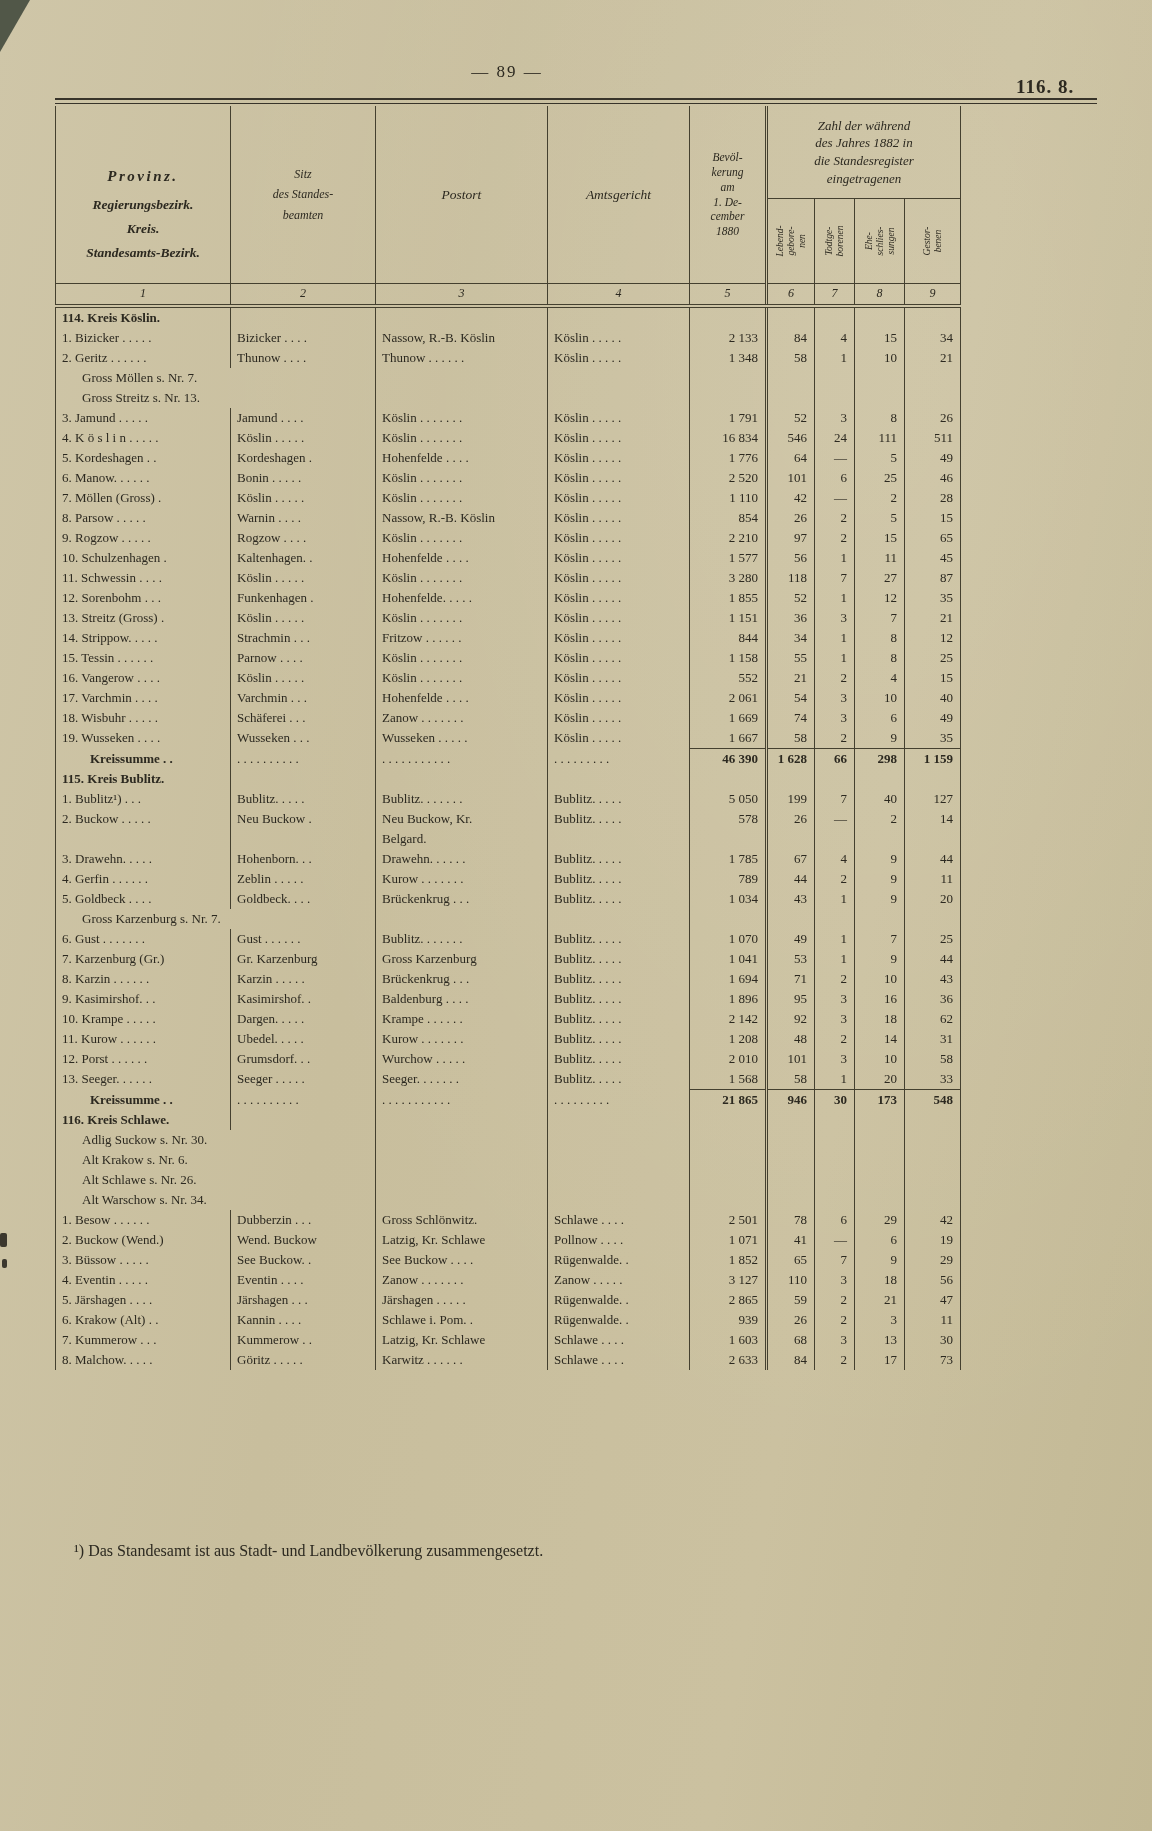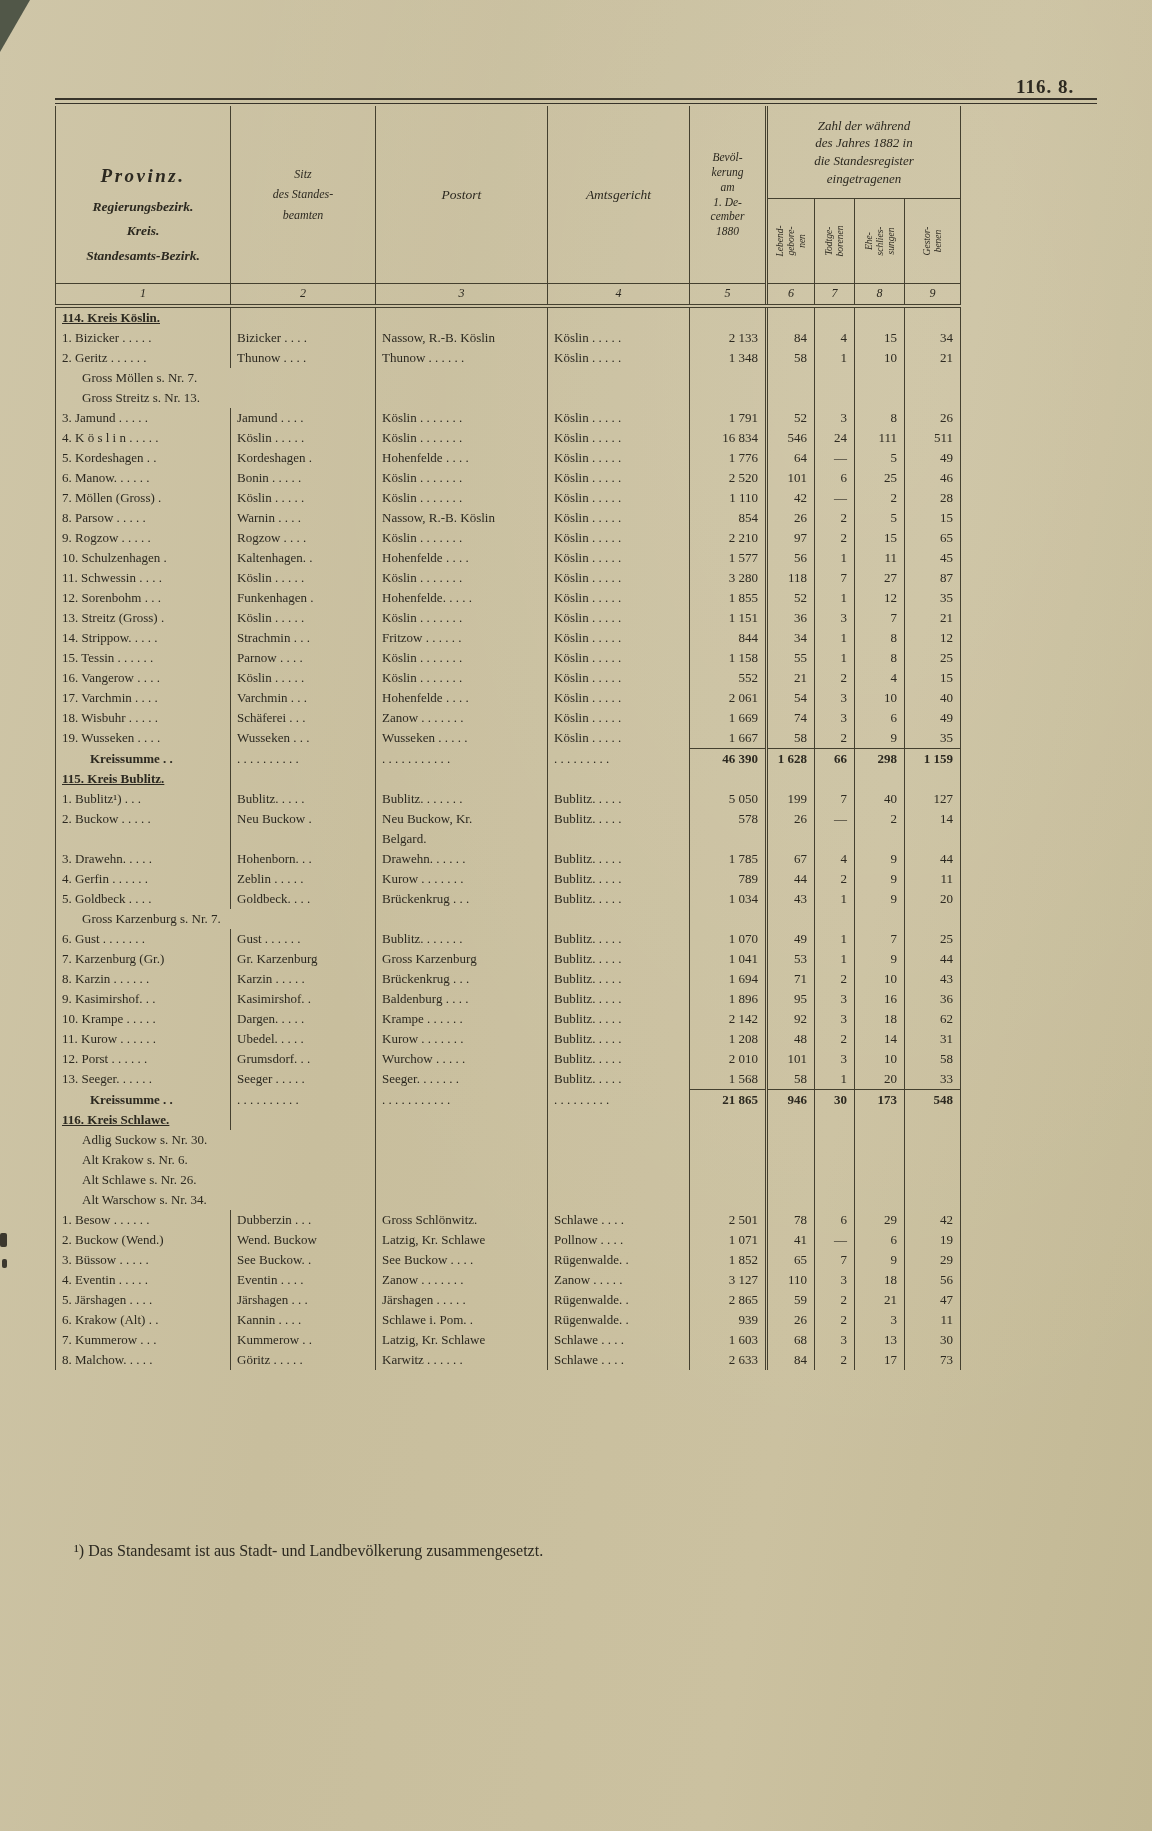--- a/index.html
+++ b/index.html
@@ -24,54 +24,55 @@
     border-top:2px solid #38342a; border-bottom:1px solid #38342a; }
 
   table.main-table { position:absolute; left:55px; top:106px; width:905px;
     border-collapse:collapse; table-layout:fixed;
     border-left:1px solid #44402f; border-right:1px solid #44402f; }
   .bl { border-left:1px solid #44402f; }
   .b6 { border-left:3px double #44402f; }
   .pre { white-space:pre-line; }
 
   thead th { vertical-align:middle; font-weight:normal; text-align:center; padding:0;font-style:italic; }
-  .h1-top { font-weight:bold; font-size:19px; letter-spacing:2.5px; margin-bottom:8px; white-space:pre-line;margin-top:44px; }
+  .h1-top { font-weight:bold; font-size:15px; letter-spacing:2.5px; margin-bottom:8px; white-space:pre-line;margin-top:44px; }
   .h1-rest { font-weight:bold; font-size:13.5px; line-height:1.8; white-space:pre-line; }
   .h2 { font-size:12px; line-height:1.7; }
   .h3 { font-size:13.5px; }
   .h5 { font-size:11.5px; line-height:1.3; }
   .group { font-size:13px; line-height:1.35; height:92px; border-bottom:1px solid #44402f; }
   .rot-cell { height:84px; position:relative; }
   .rot { position:absolute; left:50%; top:50%;
     transform:translate(-50%,-50%) rotate(-90deg);
     width:80px; font-size:9.5px; line-height:1.15; text-align:center; white-space:pre-line; }
   .numcell { border-top:1px solid #44402f; border-bottom:4px double #44402f;
     font-size:12px; padding:2px 0 3px 0; text-align:center; }
 
   #tbody td { font-size:13px; line-height:20px; vertical-align:top;
     white-space:pre-line; padding:0 0 0 6px; overflow:hidden; }
   #tbody td.num { text-align:right; padding:0 7px 0 0; }
   #tbody td.note { padding-left:26px; }
-  tr.title-row td { font-weight:bold; font-size:14px; padding-top:9px;text-decoration:underline; }
+  tr.title-row td { font-weight:bold; font-size:14px; padding-top:9px; }
   tr.title-row.gap td { padding-top:26px; }
   td.sum-label { font-weight:bold; padding-left:34px !important; }
   td.dots { padding-left:12px; }
   td.sum-num { font-weight:bold; border-top:1px solid #44402f; }
   tr.sum-row td { padding-bottom:3px; }
 
   .footnote { position:absolute; left:74px; top:1542px; font-size:16px; }
 </style>
 </head>
 <body>
 
 <div class="page">
   <div class="corner-fold"></div>
   <div class="mark1"></div>
   <div class="mark2"></div>
 
+  <div class="page-number">— 89 —</div>
   <div class="corner-label">116. 8.</div>
   <div class="top-rule"></div>
 
   <table class="main-table">
     <colgroup>
       <col style="width:175px">
         <col style="width:145px">
         <col style="width:172px">
       <col style="width:142px">
         <col style="width:77px">

